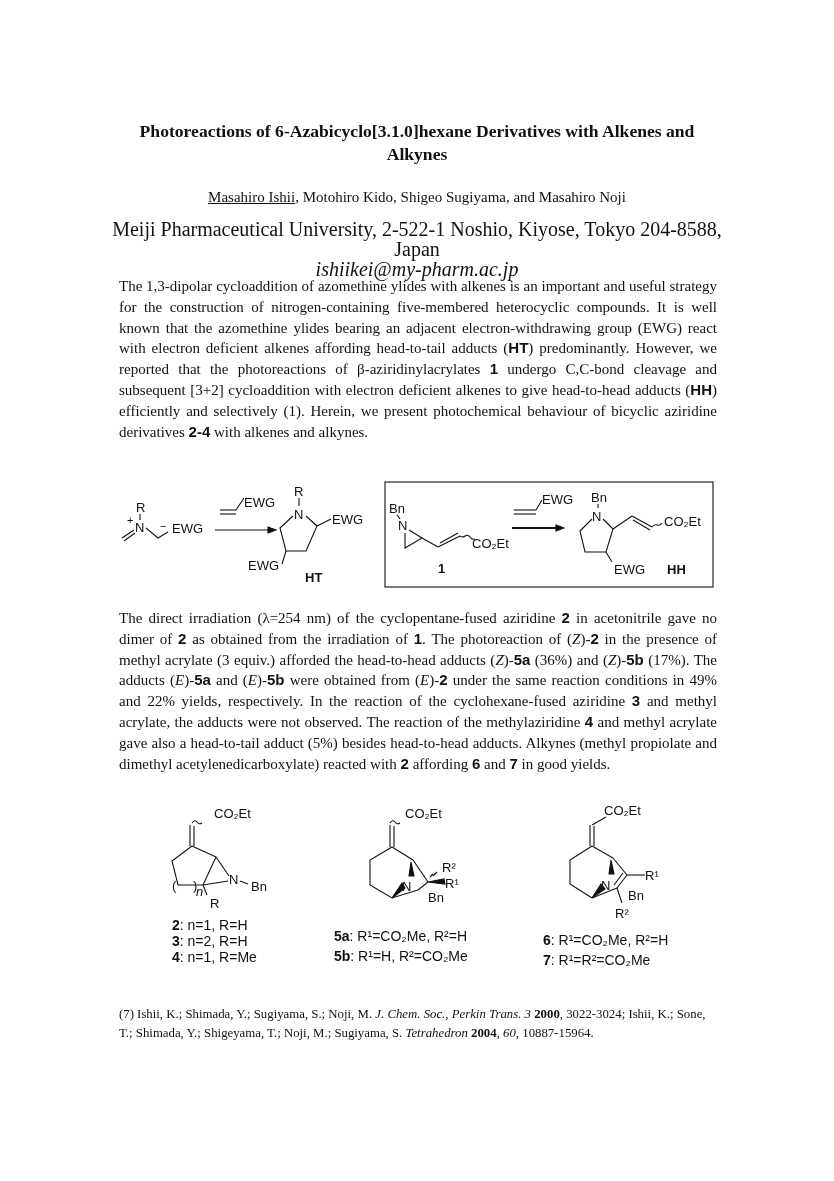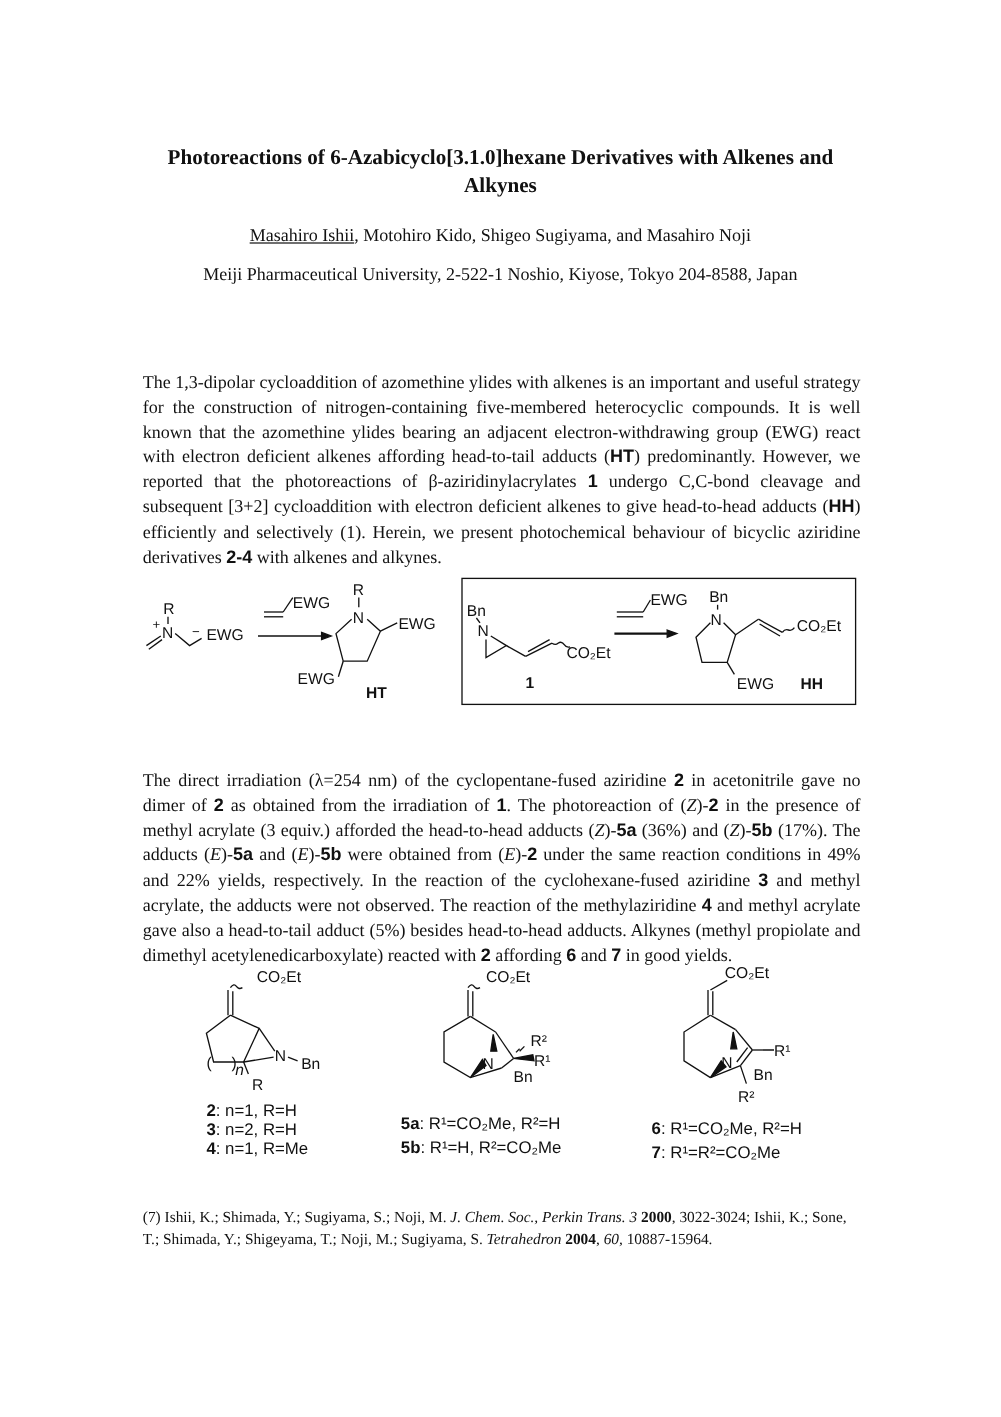--- a/index.html
+++ b/index.html
@@ -2,24 +2,24 @@
 <html><head>
 <meta charset="utf-8">
 <style>
   html, body { margin: 0; padding: 0; background: #ffffff; }
   body { width: 834px; height: 1181px; position: relative; overflow: hidden; color: #111; }
   .serif { font-family: "Liberation Serif", "DejaVu Serif", serif; }
   #title { position: absolute; left: 110px; width: 614px; top: 120px; text-align: center;
            font-size: 17.6px; font-weight: bold; line-height: 23px; }
   #authors { position: absolute; left: 110px; width: 614px; top: 189px; text-align: center; font-size: 15px; }
   #authors .presenter { text-decoration: underline; }
-  #affil { position: absolute; left: 110px; width: 614px; top: 219px; text-align: center; font-size: 15px; line-height: 20px; }
+  #affil { position: absolute; left: 110px; width: 614px; top: 219px; text-align: center; font-size: 20px; line-height: 20px; }
   #affil .email { font-style: italic; display: block; }
   .para { position: absolute; left: 119px; width: 598px; font-size: 15px; line-height: 20.8px;
-          text-align: justify; text-align-last: left; margin-top: 33px; }
+          text-align: justify; text-align-last: left; }
   #para1 { top: 276px; }
   #para2 { top: 608px; }
   .b { font-family: "Liberation Sans", "DejaVu Sans", sans-serif; font-weight: bold; }
   .i { font-style: italic; }
   #scheme { position: absolute; left: 0; top: 0; width: 834px; height: 1181px; pointer-events: none; }
   #scheme text { font-family: "Liberation Sans", "DejaVu Sans", sans-serif; font-size: 13px; fill: #111; }
   #scheme .bold { font-weight: bold; }
   #scheme .lbl { font-size: 14px; }
   #scheme .ital { font-style: italic; }
   #scheme line, #scheme polyline, #scheme path { stroke: #111; stroke-width: 1.1; fill: none; }
@@ -27,20 +27,21 @@
 </style>
 </head>
 <body>
 
 <h1 id="title" class="serif" style="margin:0;text-align:center;">Photoreactions of 6-Azabicyclo[3.1.0]hexane Derivatives with Alkenes and Alkynes</h1>
 
 <div id="authors" class="serif"><span class="presenter">Masahiro Ishii</span><span>, Motohiro Kido, Shigeo Sugiyama, and Masahiro Noji</span></div>
 
 <div id="affil" class="serif">
   <span>Meiji Pharmaceutical University, 2-522-1 Noshio, Kiyose, Tokyo 204-8588, Japan</span>
+  <span class="email">ishiikei@my-pharm.ac.jp</span>
 </div>
 
 <div id="para1" class="para serif"><span>The 1,3-dipolar cycloaddition of azomethine ylides with alkenes is an important and useful strategy for the construction of nitrogen-containing five-membered heterocyclic compounds. It is well known that the azomethine ylides bearing an adjacent electron-withdrawing group (EWG) react with electron deficient alkenes affording head-to-tail adducts (</span><span class="b">HT</span><span>) predominantly. However, we reported that the photoreactions of β-aziridinylacrylates </span><span class="b">1</span><span> undergo C,C-bond cleavage and subsequent [3+2] cycloaddition with electron deficient alkenes to give head-to-head adducts (</span><span class="b">HH</span><span>) efficiently and selectively (1). Herein, we present photochemical behaviour of bicyclic aziridine derivatives </span><span class="b">2-4</span><span> with alkenes and alkynes.</span></div>
 
 <div id="para2" class="para serif"><span>The direct irradiation (λ=254 nm) of the cyclopentane-fused aziridine </span><span class="b">2</span><span> in acetonitrile gave no dimer of </span><span class="b">2</span><span> as obtained from the irradiation of </span><span class="b">1</span><span>. The photoreaction of (</span><span class="i">Z</span><span>)-</span><span class="b">2</span><span> in the presence of methyl acrylate (3 equiv.) afforded the head-to-head adducts (</span><span class="i">Z</span><span>)-</span><span class="b">5a</span><span> (36%) and (</span><span class="i">Z</span><span>)-</span><span class="b">5b</span><span> (17%). The adducts (</span><span class="i">E</span><span>)-</span><span class="b">5a</span><span> and (</span><span class="i">E</span><span>)-</span><span class="b">5b</span><span> were obtained from (</span><span class="i">E</span><span>)-</span><span class="b">2</span><span> under the same reaction conditions in 49% and 22% yields, respectively. In the reaction of the cyclohexane-fused aziridine </span><span class="b">3</span><span> and methyl acrylate, the adducts were not observed. The reaction of the methylaziridine </span><span class="b">4</span><span> and methyl acrylate gave also a head-to-tail adduct (5%) besides head-to-head adducts. Alkynes (methyl propiolate and dimethyl acetylenedicarboxylate) reacted with </span><span class="b">2</span><span> affording </span><span class="b">6</span><span> and </span><span class="b">7</span><span> in good yields.</span></div>
 
 <svg id="scheme" xmlns="http://www.w3.org/2000/svg" width="834" height="1181">
 
   <g>
     <text x="136" y="512">R</text>

